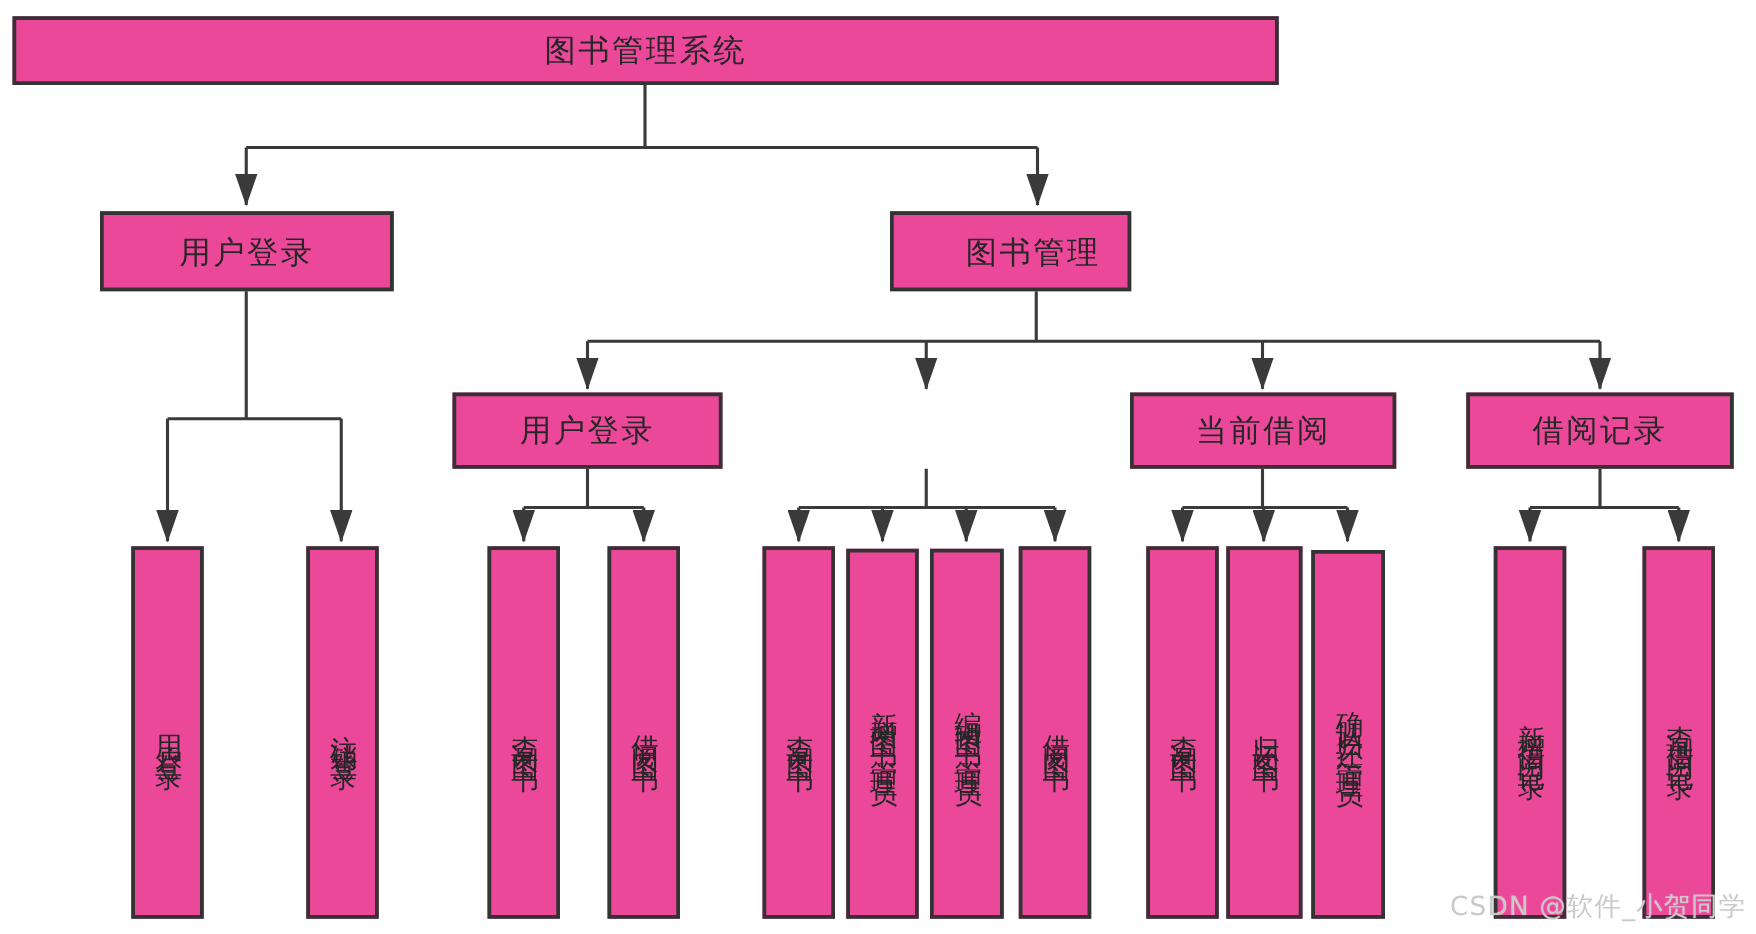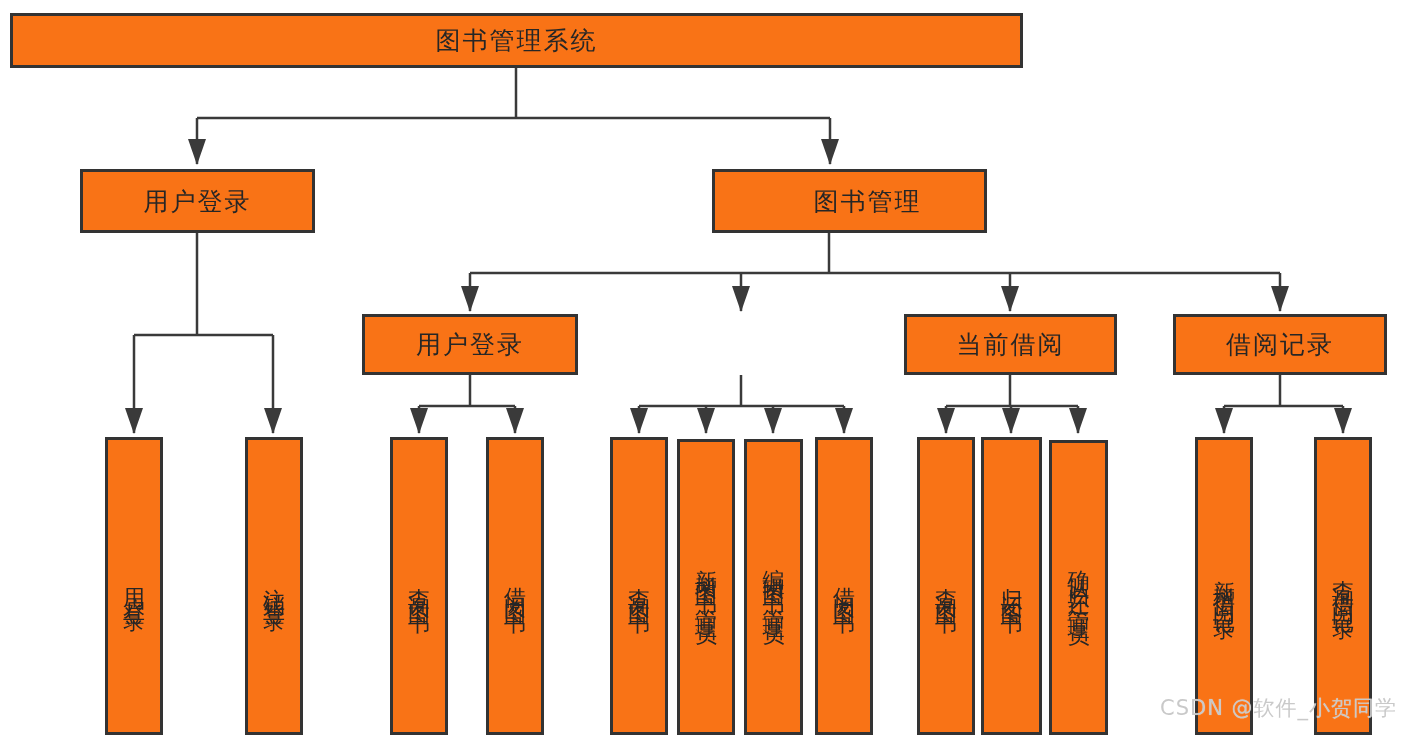--- a/index.html
+++ b/index.html
@@ -13,21 +13,21 @@
   }
   .connectors {
     position: absolute;
     inset: 0;
     z-index: 0;
   }
   .box {
     position: absolute;
     box-sizing: border-box;
     border: 3px solid #333333;
-    background: #f97316;
+    background: #ec4899;
     color: #262626;
     display: flex;
     align-items: center;
     justify-content: center;
     z-index: 1;
     text-align: center;
   }
   .hbox {
     font-size: 25px;
     letter-spacing: 2px;
@@ -37,21 +37,21 @@
   .vbox {
     writing-mode: vertical-rl;
     text-orientation: mixed;
     font-size: 22px;
     letter-spacing: 8px;
     line-height: 1;
   }
   .watermark {
     position: absolute;
     left: 1160px;
-    top: 694px;
+    top: 711px;
     z-index: 2;
     font-size: 21px;
     color: #c9c9c9;
     letter-spacing: 1px;
     white-space: nowrap;
     text-shadow: 0 0 1px rgba(255,255,255,0.6);
   }
 </style>
 </head>
 <body>
@@ -104,21 +104,21 @@
       <path d="M1280,375 V406"></path>
       <path d="M1224,406 H1343"></path>
       <path d="M1224,406 V433" marker-end="url(#arrow)"></path>
       <path d="M1343,406 V433" marker-end="url(#arrow)"></path>
     </g>
   </svg>
 
   <div class="box hbox" style="left:10px; top:13px; width:1013px; height:55px;">图书管理系统</div>
 
   <div class="box hbox" style="left:80px; top:169px; width:235px; height:64px;">用户登录</div>
-  <div class="box hbox" style="left:712px; top:169px; width:275px; height:64px;padding-left:36px;">图书管理</div>
+  <div class="box hbox" style="left:712px; top:169px; width:193px; height:64px;padding-left:36px;">图书管理</div>
 
   <div class="box hbox" style="left:362px; top:314px; width:216px; height:61px;">用户登录</div>
   <div class="box hbox" style="left:904px; top:314px; width:213px; height:61px;">当前借阅</div>
   <div class="box hbox" style="left:1173px; top:314px; width:214px; height:61px;">借阅记录</div>
 
   <div class="box vbox" style="left:105px; top:437px; width:58px; height:298px;">用户登录</div>
   <div class="box vbox" style="left:245px; top:437px; width:58px; height:298px;">注销登录</div>
 
   <div class="box vbox" style="left:390px; top:437px; width:58px; height:298px;">查询图书</div>
   <div class="box vbox" style="left:486px; top:437px; width:58px; height:298px;">借阅图书</div>

